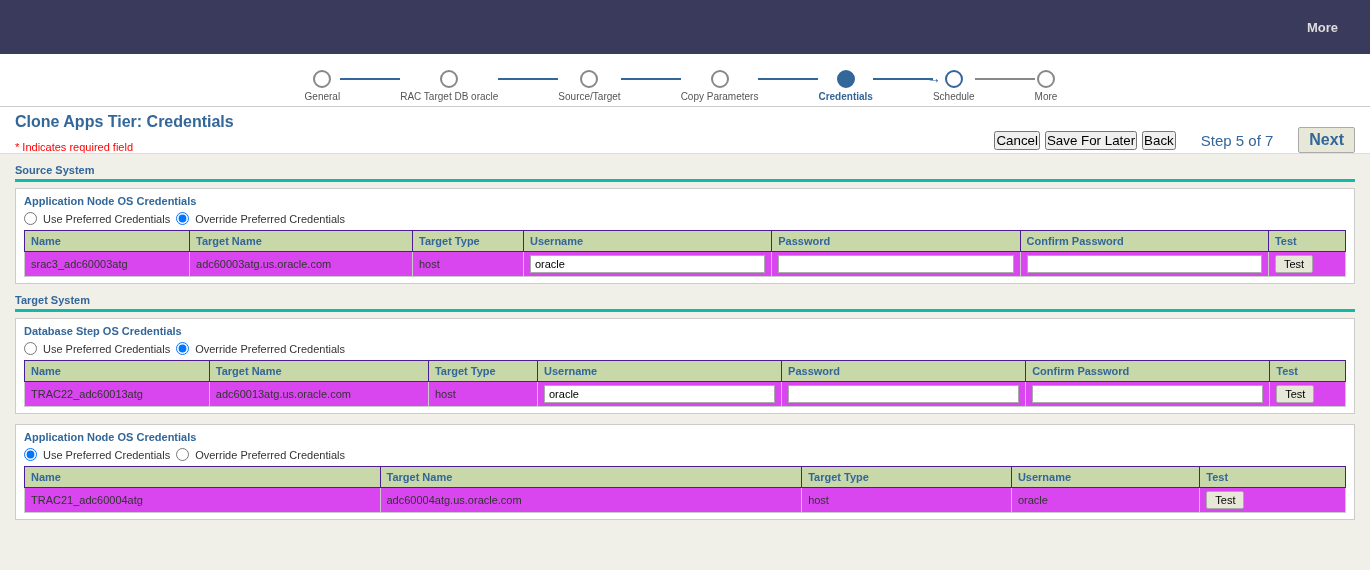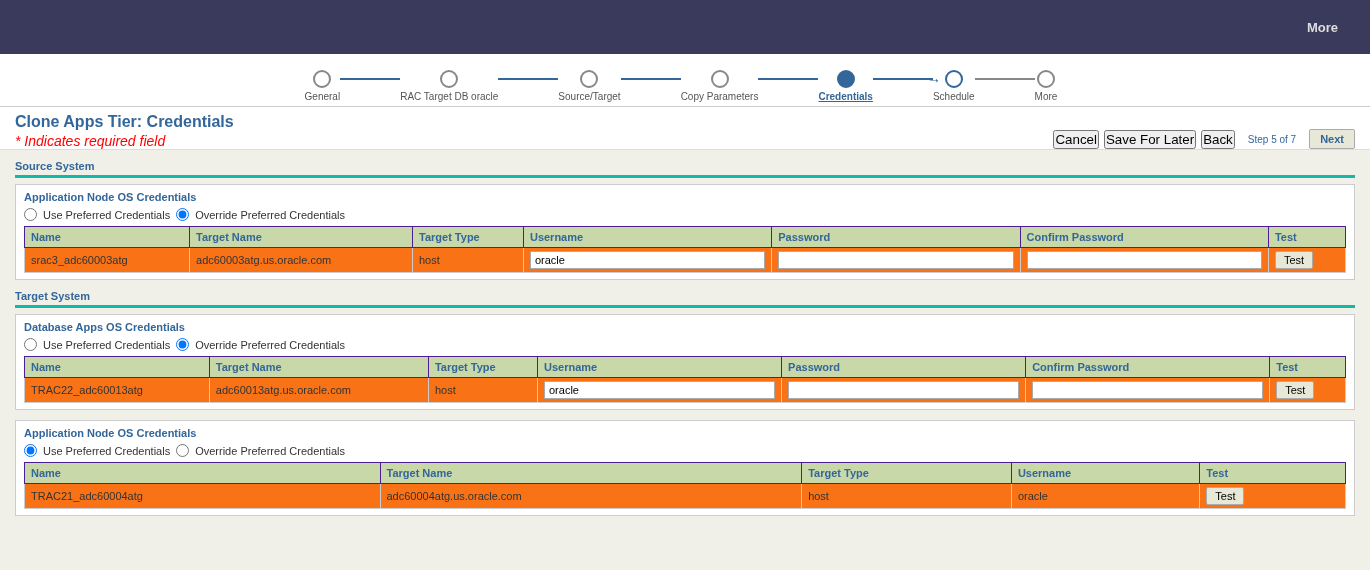--- a/index.html
+++ b/index.html
@@ -43,21 +43,20 @@
       background: #fff;
     }
     .wizard-step .label {
       margin-top: 3px;
       font-size: 10px;
       white-space: nowrap;
     }
     .wizard-step.active .label {
       font-weight: bold;
       color: #336699;
-      text-decoration: underline;
     }
     .connector {
       width: 60px;
       height: 2px;
       background: #888;
       margin-bottom: 14px;
     }
     .connector.done {
       background: #336699;
     }
@@ -75,41 +74,40 @@
       top: -8px;
       color: #336699;
       font-size: 14px;
     }
     .page-title {
       color: #336699;
       font-size: 16px;
       font-weight: bold;
     }
     .required-note {
-      font-size: 14px;
+      font-size: 11px;
       color: #555;
-      margin-top: 2px;
-      font-style: italic;
+      margin-top: 10px;
     }
     .required-note span {
       color: red;
     }
     .step-info {
       color: #336699;
-      font-size: 10px;
-      margin: 0 8px;
+      font-size: 15px;
+      margin: 0 20px;
     }
     .next-btn {
       color: #336699;
       font-weight: bold;
       background: #e8e8d8;
       border: 1px solid #aaa;
       padding: 3px 10px;
       cursor: pointer;
-      font-size: 11px;
+      font-size: 16px;
       border-radius: 2px;
     }
     .content {
       padding: 10px 15px;
     }
     .section-title {
       color: #336699;
       font-size: 11px;
       font-weight: bold;
       margin-bottom: 6px;
@@ -145,21 +143,21 @@
     }
     table th {
       background: #c8d8a8;
       color: #336699;
       font-weight: bold;
       padding: 4px 6px;
       border: 1px solid #4c1d95;
       text-align: left;
     }
     table td {
-      background: #f97316;
+      background: #d946ef;
       padding: 3px 6px;
       border: 1px solid #ccc;
       vertical-align: middle;
     }
     table td input[type="password"],
     table td input[type="text"] {
       width: 100%;
       padding: 2px 4px;
       border: 1px solid #aaa;
       font-size: 11px;
@@ -311,21 +309,21 @@
           <td><input type="password" value="" style=""></td>
           <td><button>Test</button></td>
         </tr>
       </tbody>
     </table>
   </div>
 
   <div class="section-title">Target System</div>
 
   <div class="sub-section">
-    <div class="sub-section-title">Database Apps OS Credentials</div>
+    <div class="sub-section-title">Database Step OS Credentials</div>
     <div class="radio-row">
       <input type="radio" name="target_db_cred" value="use" style="">
       <label>Use Preferred Credentials</label>
       <input type="radio" name="target_db_cred" value="override" checked="" style="">
       <label>Override Preferred Credentials</label>
     </div>
     <table>
       <thead>
         <tr>
           <th>Name</th>

